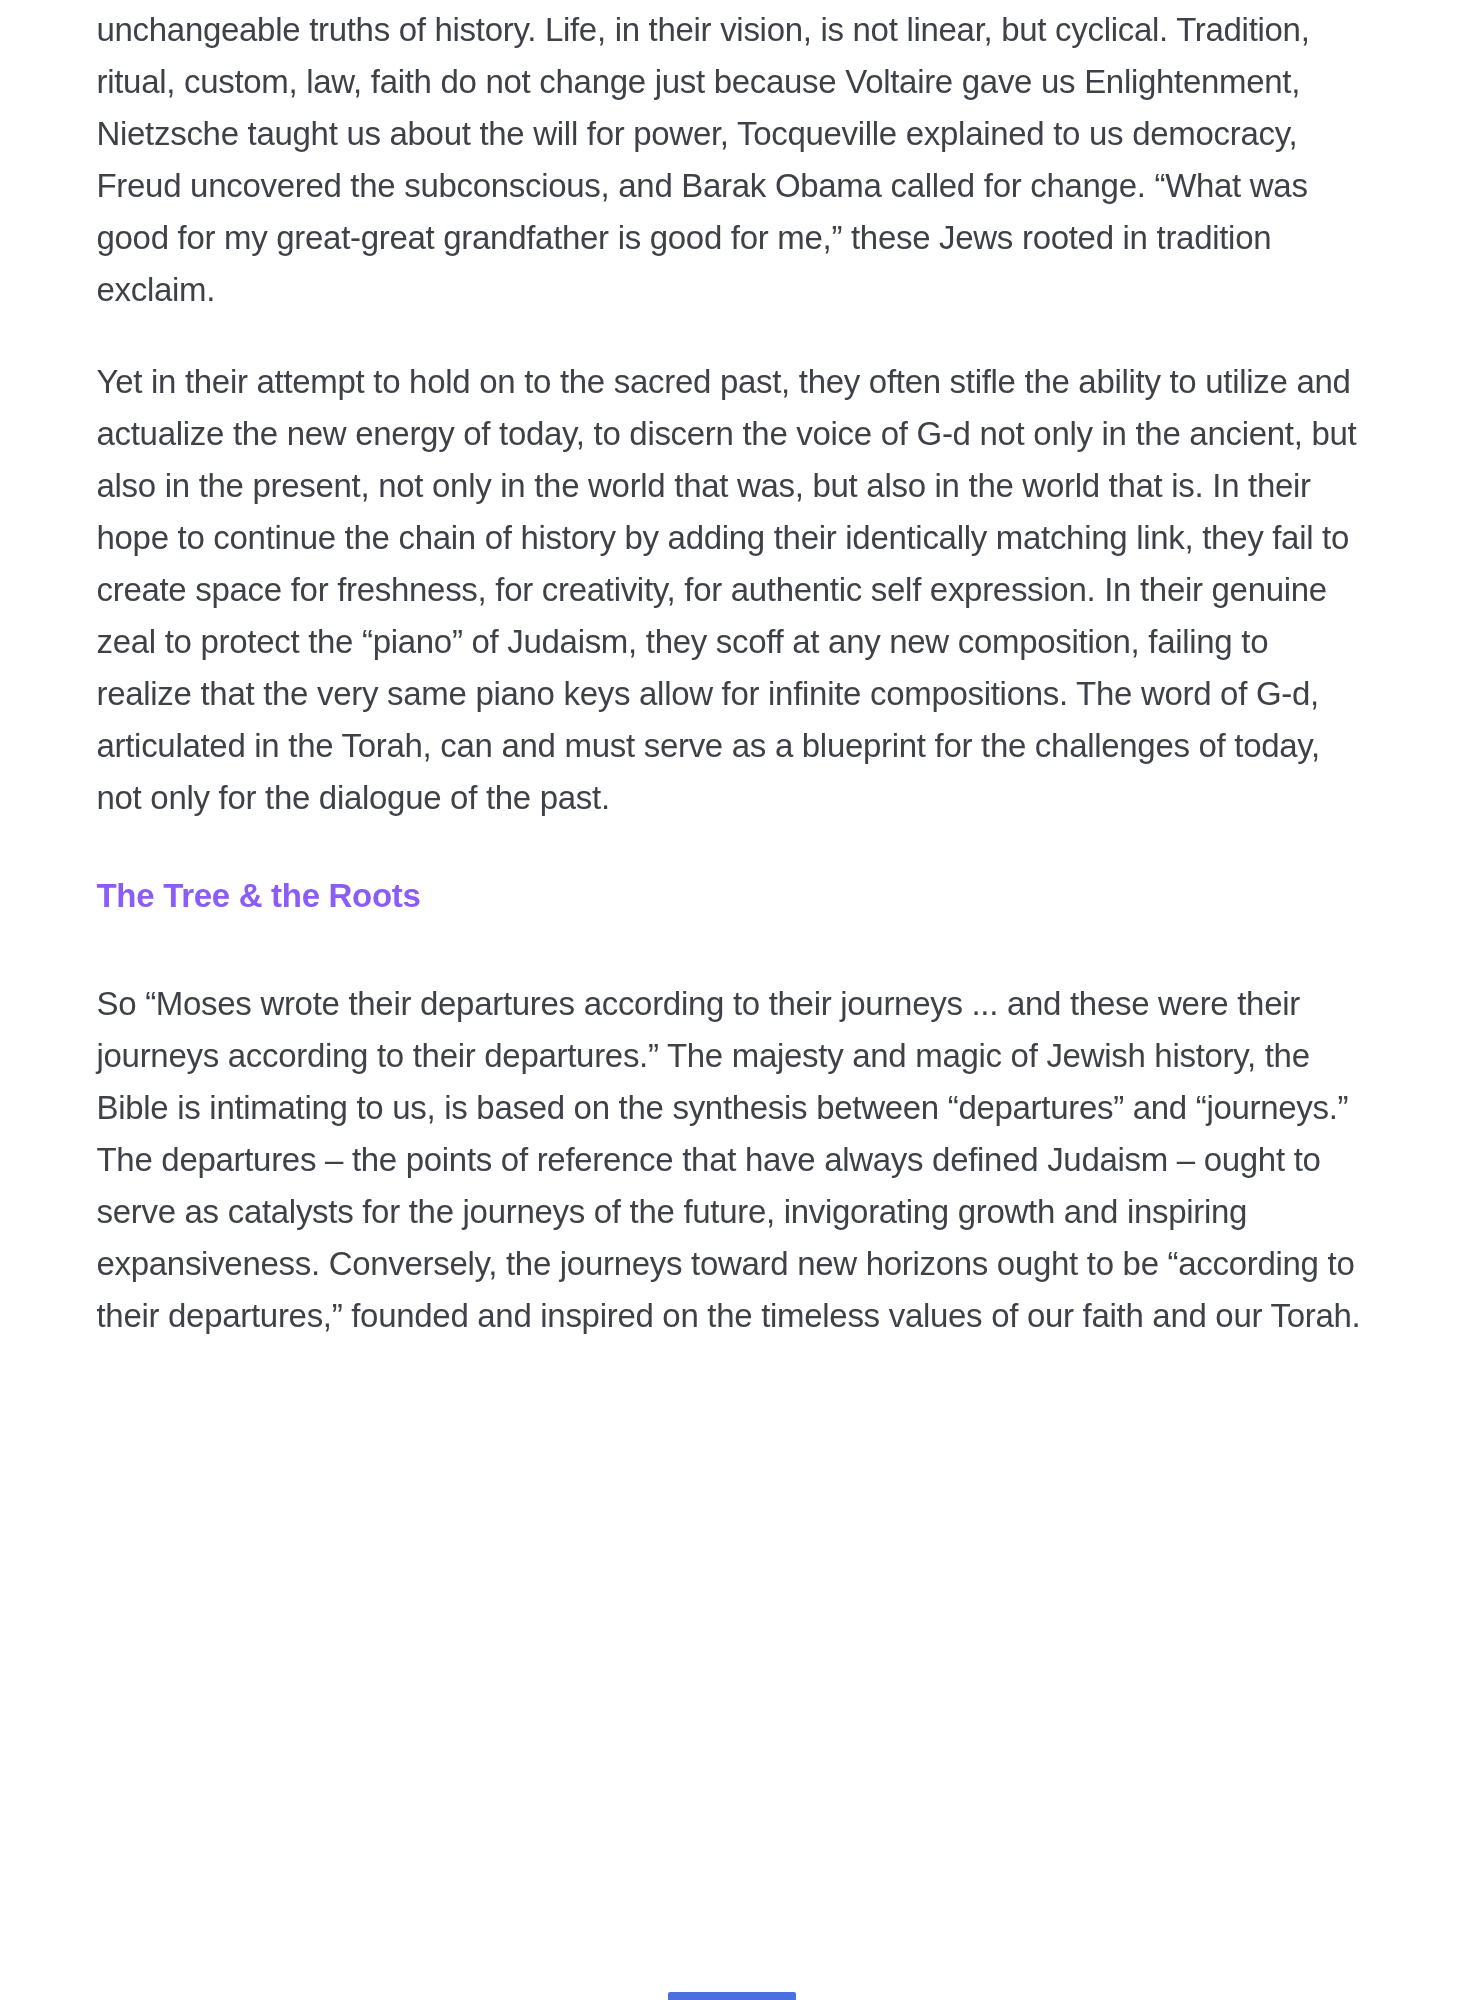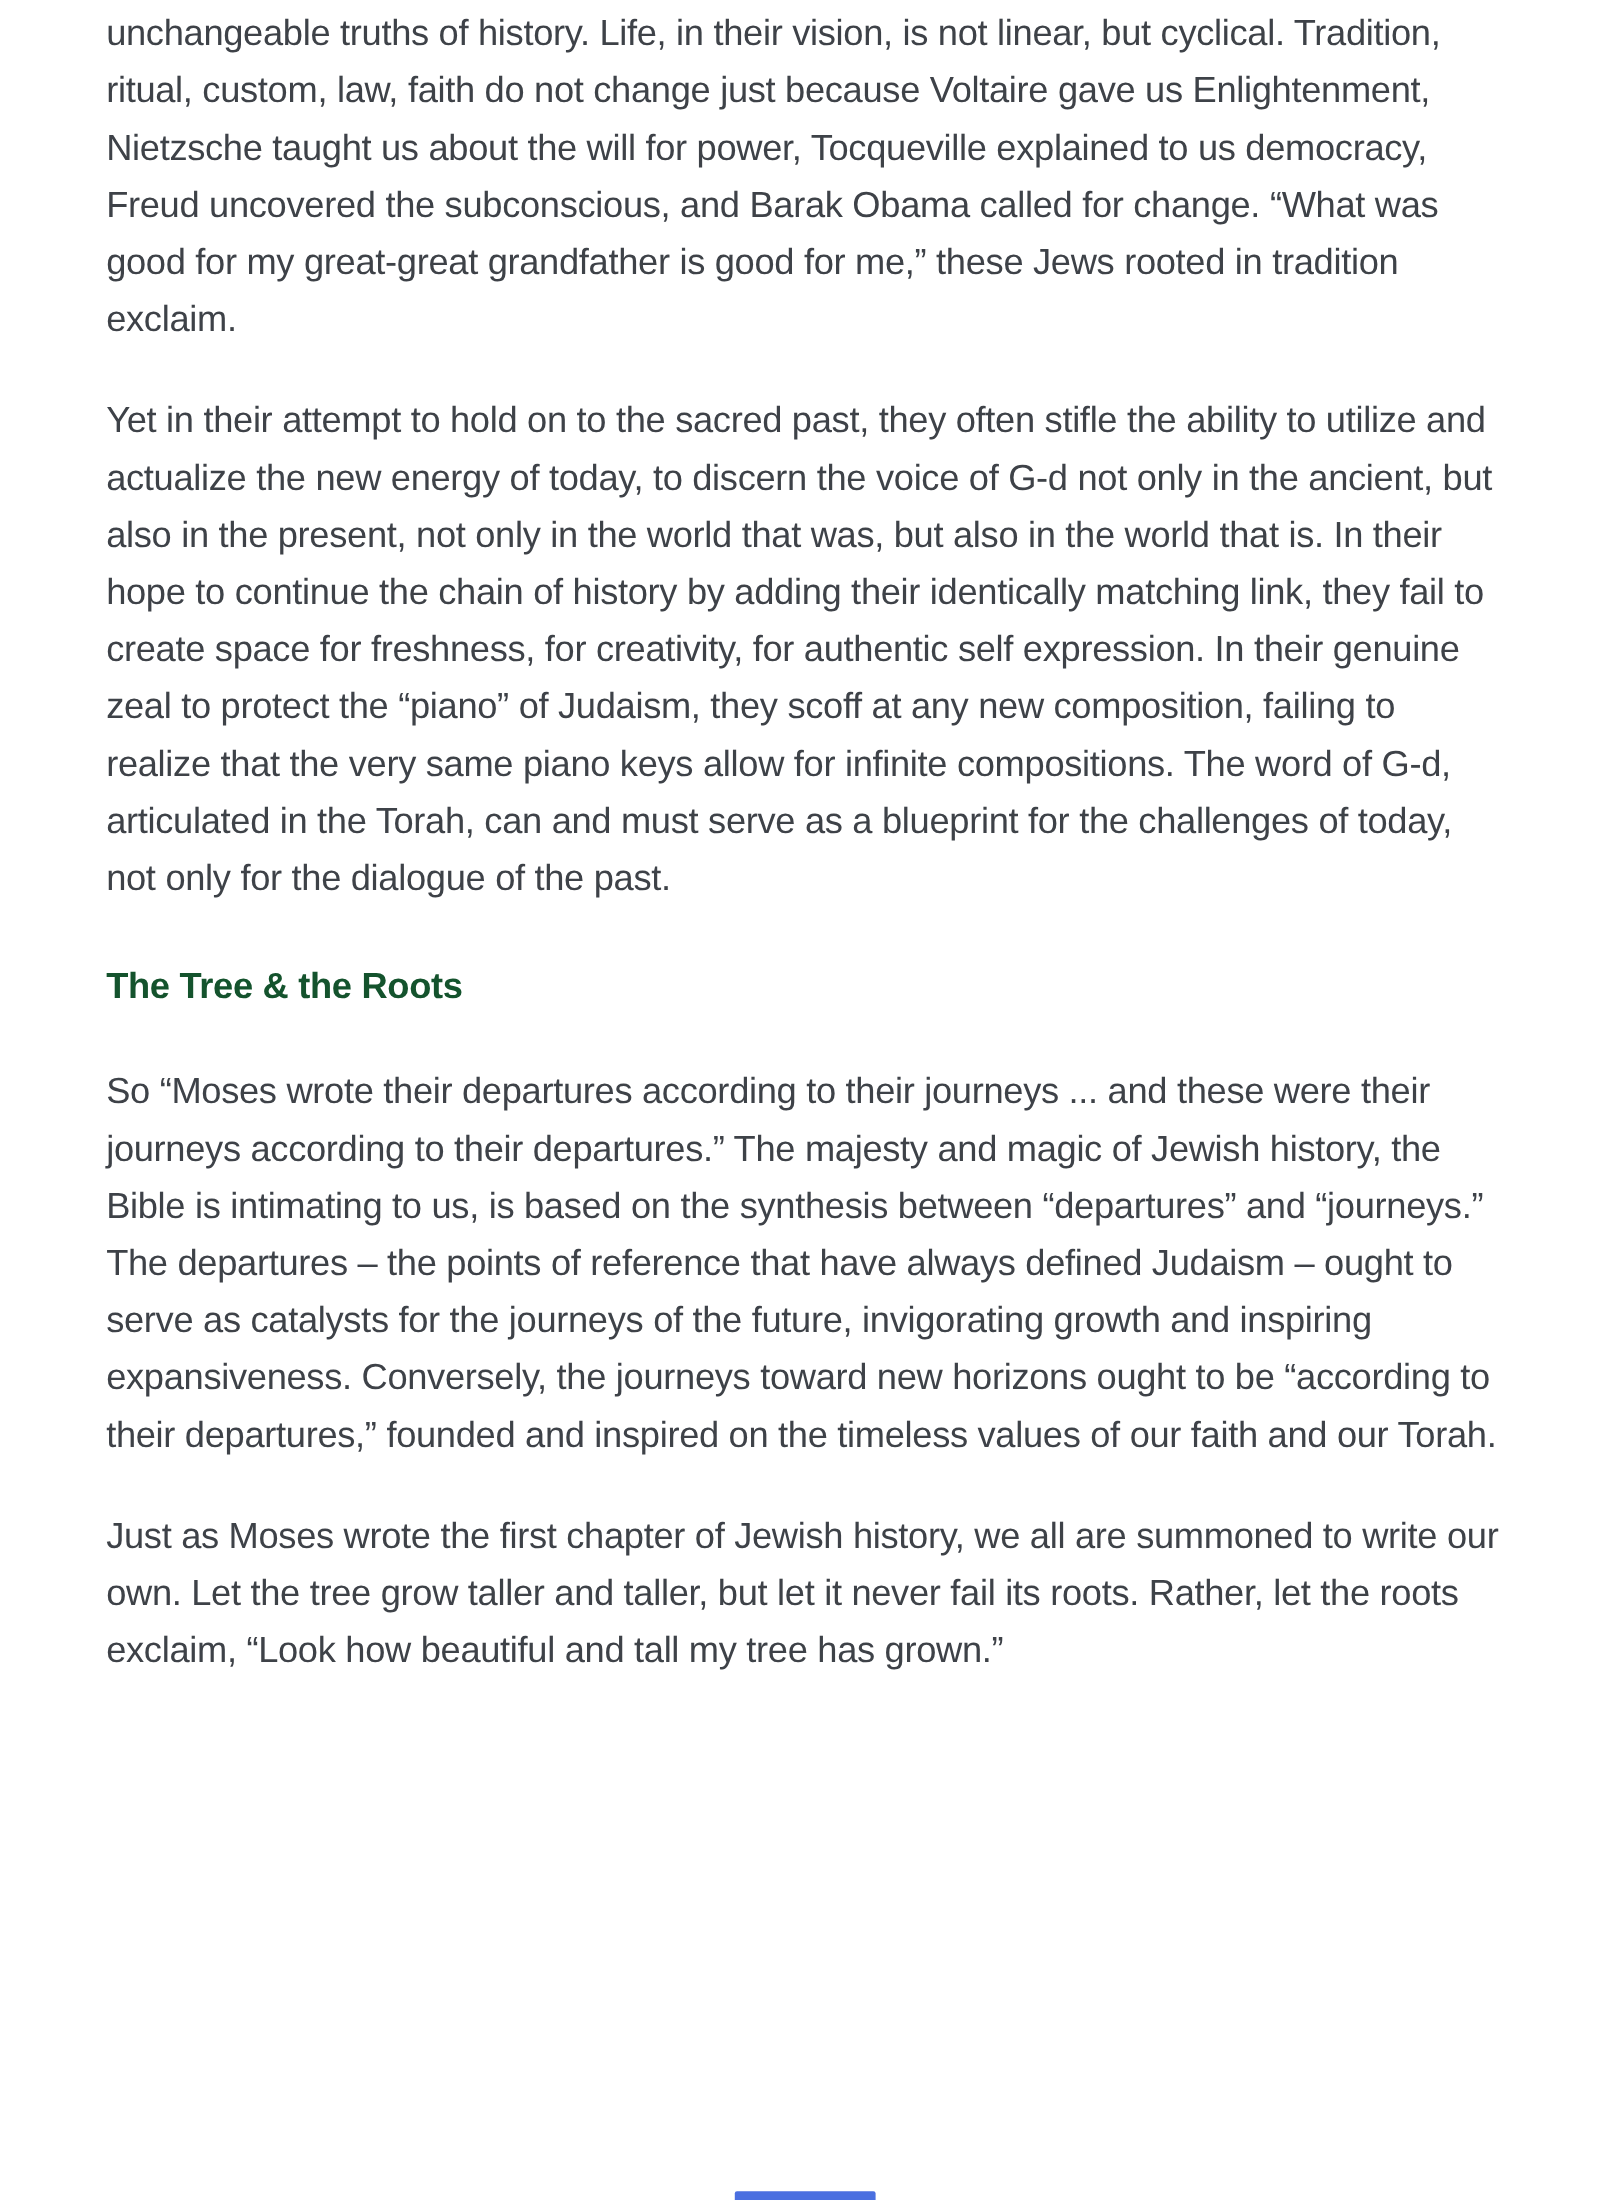--- a/index.html
+++ b/index.html
@@ -22,24 +22,24 @@
     color: #3e4248;
     font-size: 33px;
     line-height: 52px;
     letter-spacing: -0.3px;
     text-align: left;
   }
   .paragraph {
     margin: 0 0 40px 0;
   }
   .section-heading {
-    margin: 46px 0 44px 0;
+    margin: 46px 0 56px 0;
     font-size: 33px;
     font-weight: 700;
-    color: #14532d;
+    color: #8b5cf6;
   }
   .bottom-bar {
     position: absolute;
     left: 668px;
     bottom: 0;
     width: 128px;
     height: 8px;
     border-radius: 2px 2px 0 0;
   }
 </style>
@@ -50,18 +50,17 @@
   <main class="article-body" style="color: rgb(62, 66, 72);">
 
     <p class="paragraph">unchangeable truths of history. Life, in their vision, is not linear, but cyclical. Tradition, ritual, custom, law, faith do not change just because Voltaire gave us Enlightenment, Nietzsche taught us about the will for power, Tocqueville explained to us democracy, Freud uncovered the subconscious, and Barak Obama called for change. “What was good for my great-great grandfather is good for me,” these Jews rooted in tradition exclaim.</p>
 
     <p class="paragraph">Yet in their attempt to hold on to the sacred past, they often stifle the ability to utilize and actualize the new energy of today, to discern the voice of G-d not only in the ancient, but also in the present, not only in the world that was, but also in the world that is. In their hope to continue the chain of history by adding their identically matching link, they fail to create space for freshness, for creativity, for authentic self expression. In their genuine zeal to protect the “piano” of Judaism, they scoff at any new composition, failing to realize that the very same piano keys allow for infinite compositions. The word of G-d, articulated in the Torah, can and must serve as a blueprint for the challenges of today, not only for the dialogue of the past.</p>
 
     <h2 class="section-heading">The Tree &amp; the Roots</h2>
 
     <p class="paragraph">So “Moses wrote their departures according to their journeys ... and these were their journeys according to their departures.” The majesty and magic of Jewish history, the Bible is intimating to us, is based on the synthesis between “departures” and “journeys.” The departures – the points of reference that have always defined Judaism – ought to serve as catalysts for the journeys of the future, invigorating growth and inspiring expansiveness. Conversely, the journeys toward new horizons ought to be “according to their departures,” founded and inspired on the timeless values of our faith and our Torah.</p>
 
-    <p class="paragraph">Just as Moses wrote the first chapter of Jewish history, we all are summoned to write our own. Let the tree grow taller and taller, but let it never fail its roots. Rather, let the roots exclaim, “Look how beautiful and tall my tree has grown.”</p>
 
   </main>
 
   <div class="bottom-bar" style="background: rgb(74, 111, 224);"></div>
 </div>
 
 </body></html>

